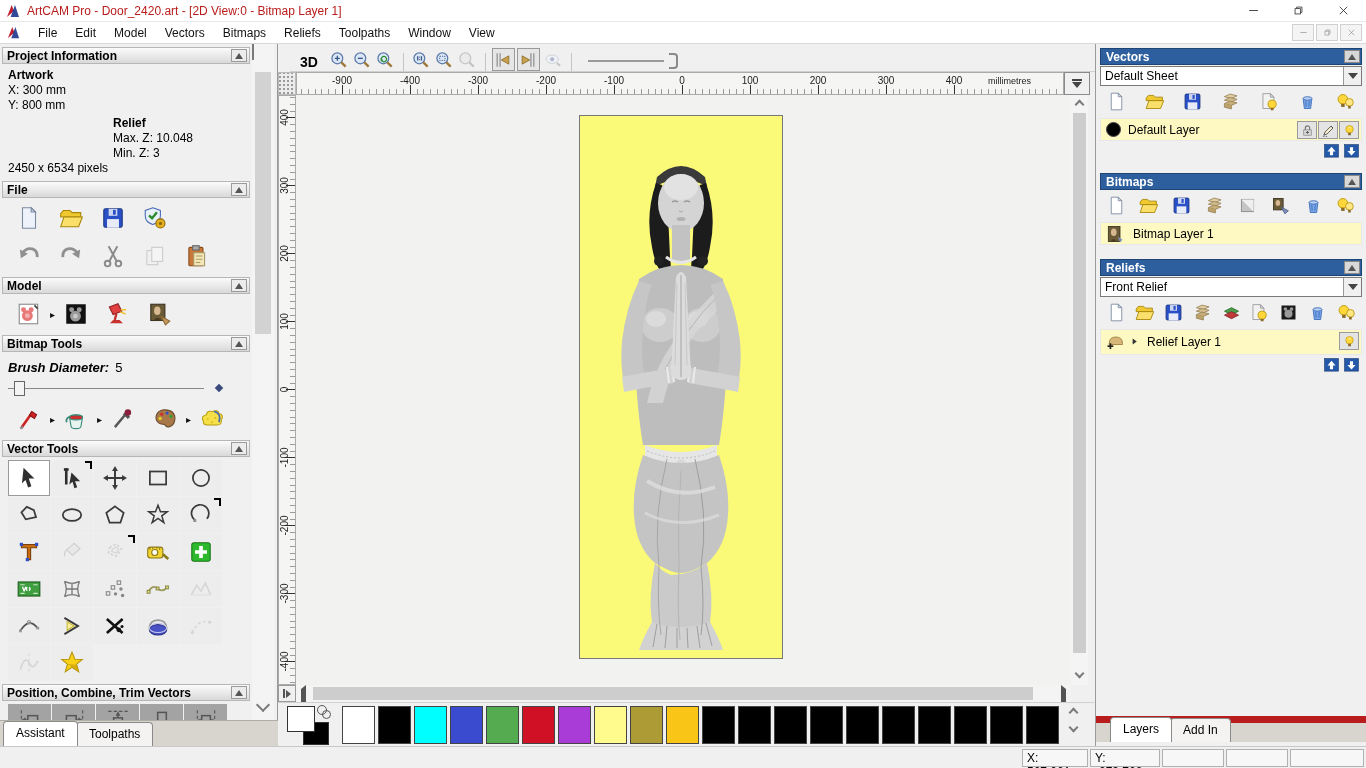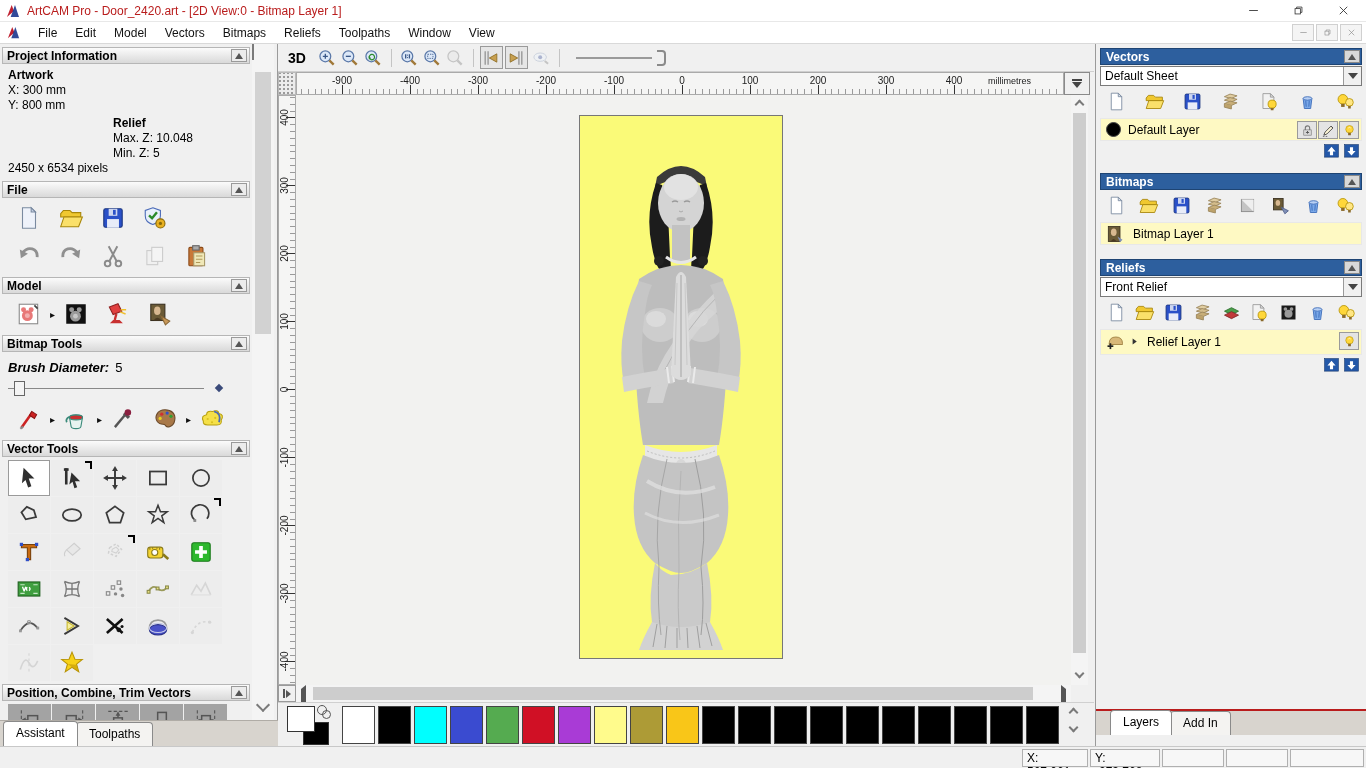--- a/index.html
+++ b/index.html
@@ -57,21 +57,21 @@
   .chev.up { transform:rotate(-135deg); margin-top:8px; }
   .chev.down { transform:rotate(45deg); margin-top:2px; }
   .lp-thumb { position:absolute; left:3px; top:28px; width:16px; height:262px; background:#d2d2d2; }
   .lp-scroll .chev.down { position:absolute; bottom:10px; left:6px; }
   .tabstrip { position:absolute; left:0; bottom:0; width:278px; height:26px; background:#d8d4ce; border-top:1px solid #b0aca6; }
   .tab { position:absolute; bottom:0; height:24px; background:#f4f3f1; border:1px solid #8a8a8a; border-bottom:none; border-radius:4px 4px 0 0; padding:4px 12px 0 12px; font-size:12px; }
   .tab.active { background:#fff; height:25px; z-index:2; }
 
   
   .center { position:absolute; left:278px; top:44px; width:816px; height:702px; background:#f0f0f0; }
-  .view-toolbar { position:absolute; left:0; top:0; width:816px; height:28px; border-bottom:1px solid #cfcfcf; display:flex; align-items:center; padding-left:6px; }
+  .view-toolbar { position:absolute; left:12px; top:0; width:816px; height:28px; border-bottom:1px solid #cfcfcf; display:flex; align-items:flex-end; padding-left:6px; }
   .btn3d { font-weight:bold; font-size:14px; padding:1px 4px; margin-right:6px; }
   .vt-icon { width:23px; height:23px; display:inline-flex; align-items:center; justify-content:center; }
   .vt-icon svg { width:20px; height:20px; }
   .tsep { width:1px; height:18px; background:#c4c4c4; margin:0 6px; display:inline-block; }
   .pressed { background:#e6e6e6; border:1px solid #9a9a9a; }
   .tb-slider { position:relative; width:90px; height:20px; margin-left:10px; }
   .tb-slider .line { position:absolute; left:0; right:14px; top:9px; height:2px; background:#9a9a9a; }
   .tb-slider .jh { position:absolute; right:0; top:2px; width:9px; height:16px; border:2px solid #8a8a8a; border-left:none; border-radius:0 4px 4px 0; }
   .ruler-row { position:absolute; left:0; top:28px; width:816px; height:23px; }
   .corner { position:absolute; left:0; top:0; width:18px; height:23px; background:#ececec; border:1px solid #bbb;
@@ -136,21 +136,21 @@
   .layer-btns { position:absolute; right:2px; top:2px; display:flex; gap:1px; }
   .layer-btn { width:20px; height:18px; background:#e4e4e4; border:1px solid #9a9a9a; display:flex; align-items:center; justify-content:center; }
   .layer-btn svg { width:15px; height:15px; }
   .updown { display:flex; justify-content:flex-end; gap:3px; padding:3px 2px 0 0; }
   .ud-btn { width:17px; height:15px; display:flex; align-items:center; justify-content:center; }
   .ud-btn svg { width:17px; height:15px; }
   .thumb-icon { width:22px; height:20px; display:inline-flex; align-items:center; justify-content:center; }
   .thumb-icon svg { width:20px; height:20px; }
   .expander { width:10px; height:10px; margin-left:4px; display:inline-flex; }
   .expander svg { width:9px; height:9px; }
-  .rp-tabstrip { position:absolute; left:0; bottom:11px; width:271px; height:26px; background:#d8d4ce; border-top:2px solid #b91c1c; }
+  .rp-tabstrip { position:absolute; left:0; bottom:4px; width:271px; height:26px; background:#d8d4ce; border-top:7px solid #b91c1c; }
 
   
   .statusbar { position:absolute; left:0; top:746px; width:1366px; height:22px; background:#f0f0f0; border-top:1px solid #c8c8c8; }
   .status-cell { position:absolute; top:2px; height:18px; background:#f7f7f7; border:1px solid #b0b0b0; font-size:12px; padding:1px 4px; }
 </style>
 </head>
 <body>
 
 <div id="app">
 
@@ -232,21 +232,21 @@
       <div class="pi-body">
         <div class="pi-cols">
           <div class="pi-col1">
             <div class="pi-bold">Artwork</div>
             <div>X: 300 mm</div>
             <div>Y: 800 mm</div>
           </div>
           <div class="pi-col2">
             <div class="pi-bold">Relief</div>
             <div>Max. Z: 10.048</div>
-            <div>Min. Z: 5</div>
+            <div>Min. Z: 3</div>
           </div>
         </div>
         <div>2450 x 6534 pixels</div>
       </div>
 
       <div class="sec-hdr">
         <span class="sec-title">File</span>
         <span class="collapse-btn">
             <span class="tri-up"></span>
           </span>

